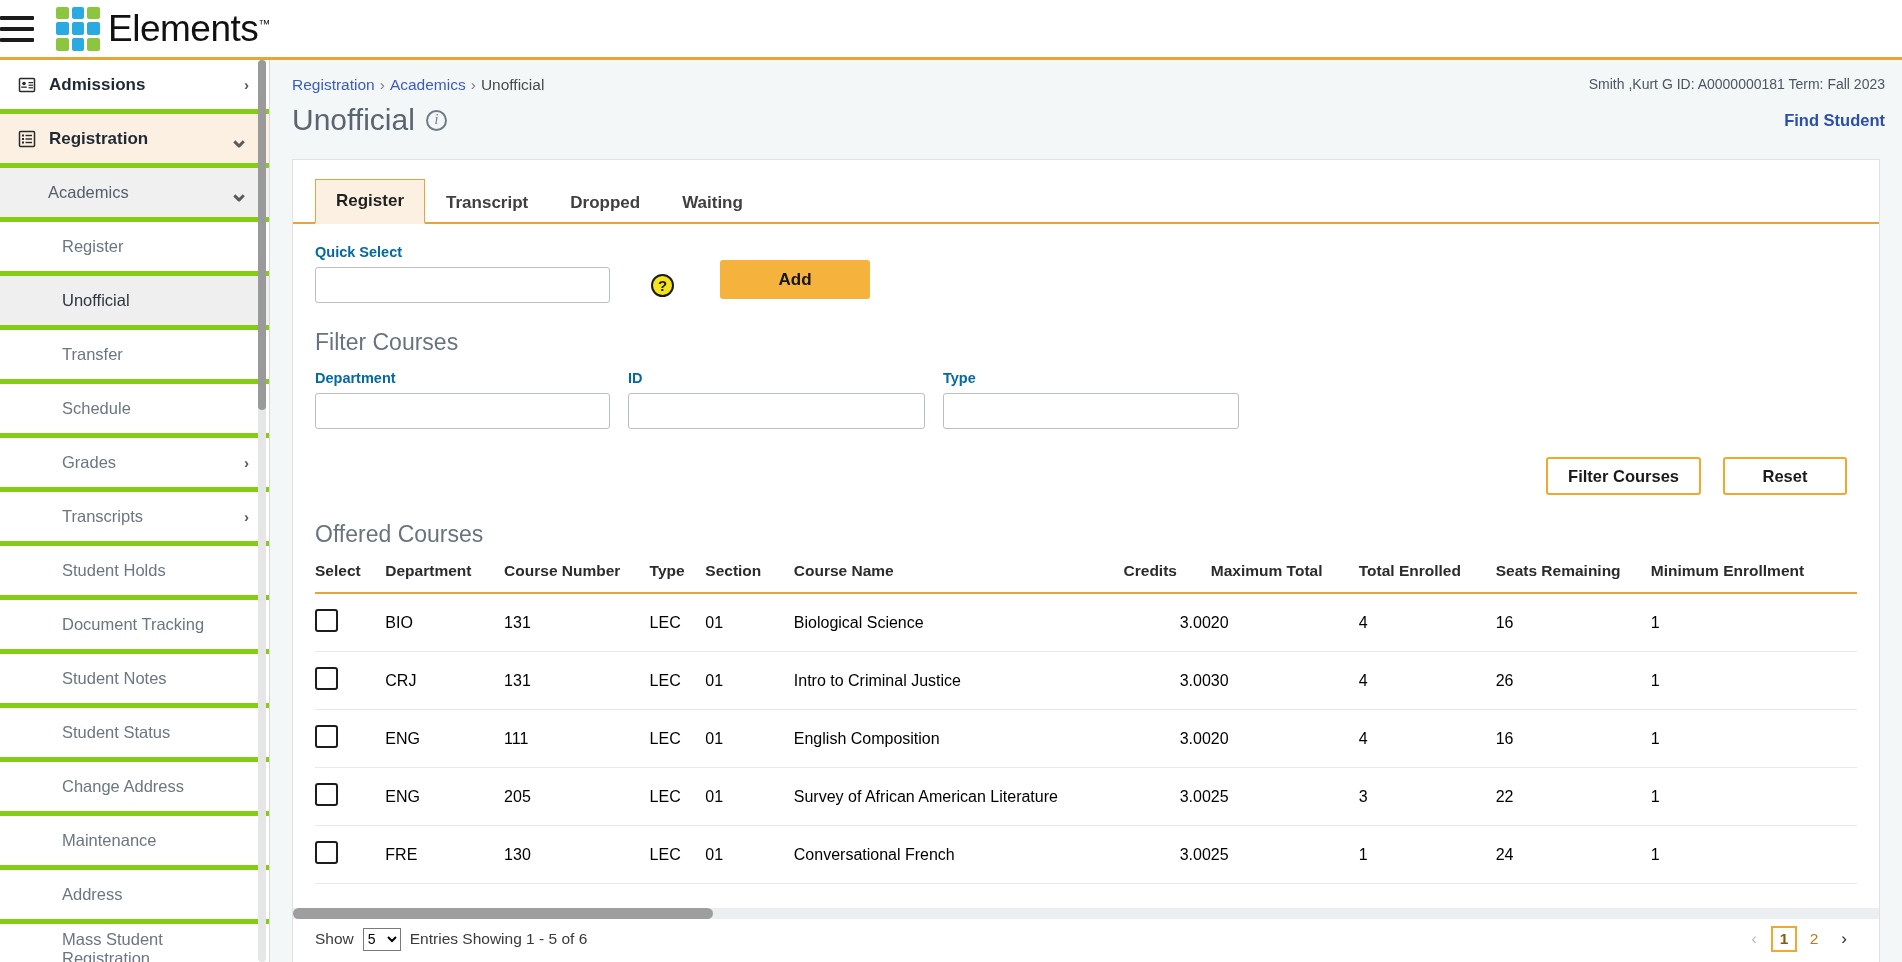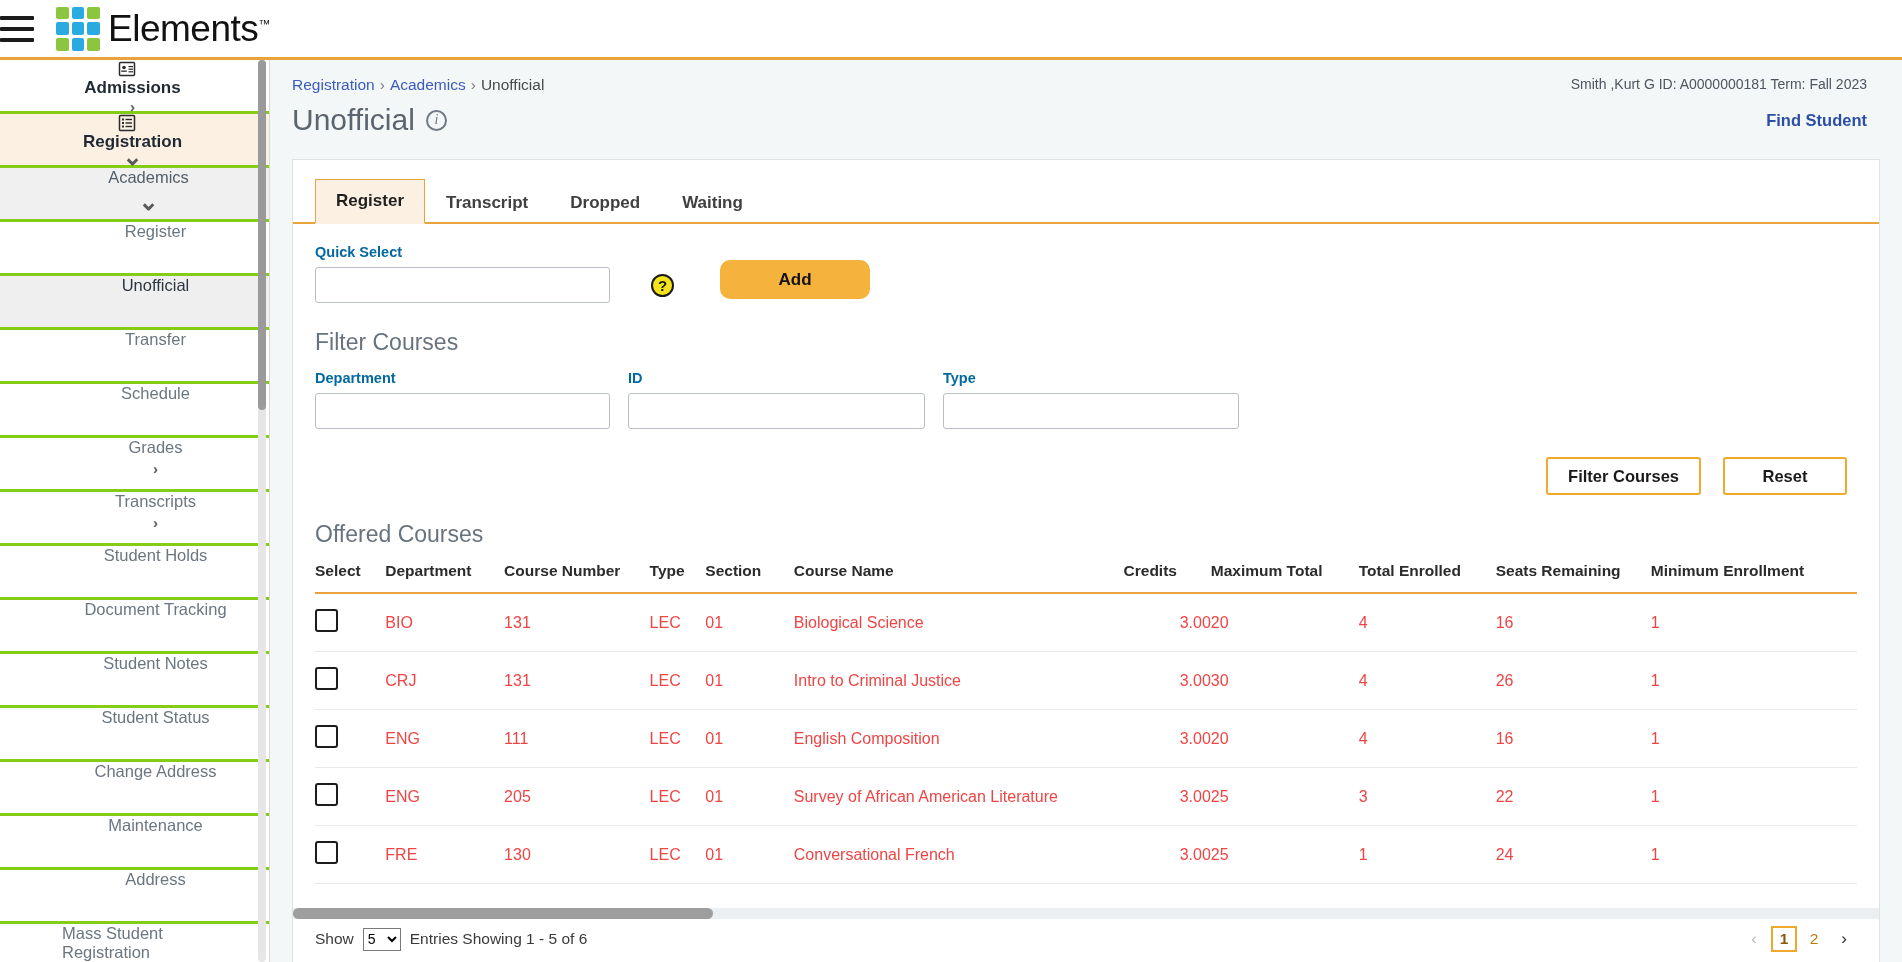--- a/index.html
+++ b/index.html
@@ -37,43 +37,42 @@
     width: 270px; min-width: 270px;
     background: #fff;
     position: relative;
     overflow: hidden;
     border-right: 1px solid #d8d8d8;
   }
   .side-scroll { height: 100%; overflow: hidden; }
   .side-item {
     display: flex; align-items: center;
     height: 54px;
-    padding: 0 20px 12px 16px;
-    border-bottom: 3px solid #84cc16;
+    padding: 0 20px 0 16px;
+    border-bottom: 5px solid #84cc16;
     font-size: 16.5px;
     color: #5a6570;
     cursor: pointer;
     position: relative;
-    flex-direction: column;
   }
   .side-item .ico { width: 22px; margin-right: 11px; display: flex; align-items: center; justify-content: center; color: #2a2a2a; }
   .side-item .lbl { flex: 1; }
   .side-item .chev { color: #5a5a5a; font-size: 15px; font-weight: 700; }
   .side-item.l0 { font-weight: 700; color: #1f2933; font-size: 17px; }
   .side-item.l0.active { background: #FBF0E2; }
   .side-item.l1 { padding-left: 48px; font-size: 16.5px; color: #54606b; background: #f0f0f0; font-weight: 400; }
   .side-item.l2 { padding-left: 62px; font-size: 16.5px; color: #6b7680; }
   .side-item.l2.active { background: #efefef; color: #2c3640; }
   .side-scrollbar { position: absolute; right: 3px; top: 0; width: 8px; height: 100%; }
   .side-scrollbar .thumb { position: absolute; top: 0; left: 0; width: 8px; height: 350px; background: #9a9a9a; border-radius: 5px; }
   .side-scrollbar .track { position: absolute; top: 0; left: 0; width: 8px; height: 100%; background: #e6e6e6; border-radius: 5px; }
 
   
   .main { flex: 1; background: #f4f7f8; min-width: 0; display: flex; flex-direction: column; position: relative; }
-  .main-head { padding: 10px 35px 0 22px; }
+  .main-head { padding: 10px 17px 0 22px; }
   .crumbrow { display: flex; align-items: flex-start; justify-content: space-between; }
   .crumbs { font-size: 15.5px; color: #3b5bbd; padding-top: 6px; }
   .crumbs a { color: #3b5bbd; text-decoration: none; cursor: pointer; }
   .crumbs .sep { color: #7a7a7a; margin: 0 5px; }
   .crumbs .cur { color: #4a4a4a; }
   .stuinfo { font-size: 14px; color: #4c5560; padding-top: 6px; white-space: nowrap; }
   .titlerow { display: flex; align-items: center; justify-content: space-between; margin-top: 9px; }
   .ptitle { font-size: 30px; color: #5a6570; font-weight: 400; display: flex; align-items: center; gap: 11px; }
   .info-ico { width: 21px; height: 21px; border: 2px solid #6f7a85; border-radius: 50%; display: inline-flex; align-items: center; justify-content: center; font-size: 14px; font-style: italic; font-family: "Liberation Serif", serif; color: #6f7a85; line-height: 1; }
   .findstudent { color: #2b4fa8; font-weight: 700; font-size: 16.5px; cursor: pointer; }
@@ -83,36 +82,36 @@
   .tabs { display: flex; align-items: flex-end; padding: 17px 22px 0 22px; border-bottom: 2px solid #E8A33D; }
   .tab { padding: 11px 20px; font-size: 17px; color: #404040; font-weight: 700; cursor: pointer; border: 1px solid transparent; border-bottom: none; position: relative; top: 2px; }
   .tab.active { background: #FBF0E2; color: #1f1f1f; border: 1px solid #E8A33D; border-bottom: 2px solid #FBF0E2; }
 
   .content { padding: 20px 22px 0 22px; }
   .fieldlabel { font-size: 14.5px; font-weight: 700; color: #0369a1; margin-bottom: 7px; }
   .txtinput { height: 36px; border: 1px solid #b9bfc4; border-radius: 3px; background: #fff; width: 100%; padding: 0 8px; font-size: 15px; color: #333; font-family: "Liberation Sans", sans-serif; }
   .row-qs { display: flex; align-items: flex-end; gap: 0; }
   .qs-field { width: 295px; }
   .help-ico { width: 23px; height: 23px; border-radius: 50%; background: #F5E31B; border: 2px solid #1a1a1a; display: flex; align-items: center; justify-content: center; font-size: 15px; font-weight: 700; color: #1a1a1a; margin: 0 46px 6px 41px; cursor: pointer; line-height: 1; }
-  .btn-add { background: #F5B23C; border: none; border-radius: 10px; width: 150px; height: 39px; font-size: 17px; font-weight: 700; color: #141414; cursor: pointer; margin-bottom: 4px; font-family: "Liberation Sans", sans-serif; }
+  .btn-add { background: #F5B23C; border: none; border-radius: 3px; width: 150px; height: 39px; font-size: 17px; font-weight: 700; color: #141414; cursor: pointer; margin-bottom: 4px; font-family: "Liberation Sans", sans-serif; }
 
   .sec-title { font-size: 23px; color: #68737e; font-weight: 400; margin: 26px 0 14px 0; }
   .filters { display: flex; gap: 18px; }
   .f-dept { width: 295px; }
   .f-id { width: 297px; }
   .f-type { width: 296px; }
   .filter-btns { display: flex; justify-content: flex-end; gap: 22px; margin-top: 28px; padding-right: 10px; }
   .btn-outline { background: #fff; border: 2px solid #F0A92A; border-radius: 3px; height: 38px; min-width: 124px; padding: 0 20px; font-size: 16.5px; font-weight: 700; color: #1a1a1a; cursor: pointer; font-family: "Liberation Sans", sans-serif; }
 
   
   .tbl-wrap { margin-top: 4px; }
   table.courses { border-collapse: collapse; width: 100%; table-layout: fixed; }
   table.courses thead th { font-size: 15.5px; font-weight: 700; color: #2b2b2b; text-align: left; padding: 0 0 12px 0; white-space: nowrap; }
   table.courses thead tr { border-bottom: 2px solid #E8A33D; }
-  table.courses tbody td { font-size: 16px; color: #ef4444; padding: 15px 0; border-bottom: 1px solid #e9e9e9; white-space: nowrap; }
+  table.courses tbody td { font-size: 16px; color: #000000; padding: 15px 0; border-bottom: 1px solid #e9e9e9; white-space: nowrap; }
   .cb { width: 23px; height: 23px; border: 2.5px solid #1c1c1c; border-radius: 3px; background: #fff; display: inline-block; cursor: pointer; }
   .col-sel { width: 58px; }
   .col-dept { width: 98px; }
   .col-cnum { width: 120px; }
   .col-type { width: 46px; }
   .col-sect { width: 73px; }
   .col-cname { width: 272px; }
   .col-cred { width: 72px; text-align: right; }
   .col-max { width: 122px; }
   .col-tot { width: 113px; }

